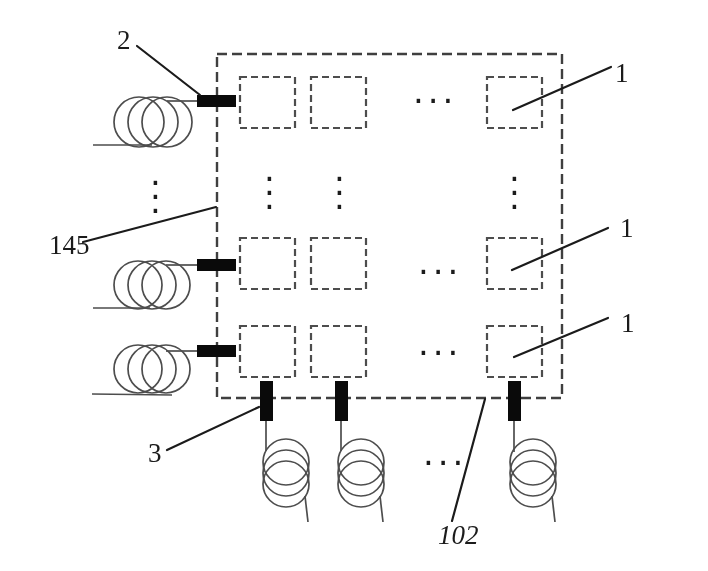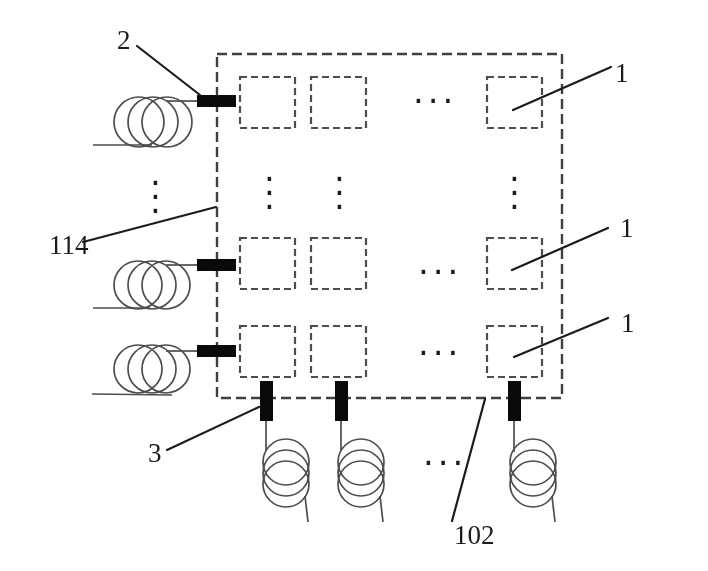--- a/index.html
+++ b/index.html
@@ -125,25 +125,25 @@
       <line class="leader" x1="83" y1="242" x2="216" y2="207"></line>
       <line class="leader" x1="512" y1="270" x2="608" y2="228"></line>
       <line class="leader" x1="514" y1="357" x2="608" y2="318"></line>
       <line class="leader" x1="167" y1="450" x2="259" y2="407"></line>
       <line class="leader" x1="452" y1="521" x2="485" y2="399"></line>
     </g>
   </svg>
 
   <div class="label" style="left:117px; top:27px;">2</div>
   <div class="label" style="left:615px; top:60px;">1</div>
-  <div class="label" style="left:49px;  top:232px;">114</div>
+  <div class="label" style="left:49px;  top:232px;">145</div>
   <div class="label" style="left:620px; top:215px;">1</div>
   <div class="label" style="left:621px; top:310px;">1</div>
   <div class="label" style="left:148px; top:440px;">3</div>
-  <div class="label" style="left:454px; top:522px;">102</div>
+  <div class="label" style="left:438px; top:522px;font-style:italic;">102</div>
 
   <div class="hdots" style="left:413px; top:84px;">···</div>
   <div class="hdots" style="left:418px; top:255px;">···</div>
   <div class="hdots" style="left:418px; top:336px;">···</div>
   <div class="hdots" style="left:423px; top:446px;">···</div>
   <div class="vdots" style="left:150px; top:176px;">·
 ·
 ·</div>
   <div class="vdots" style="left:264px; top:172px;">·
 ·

